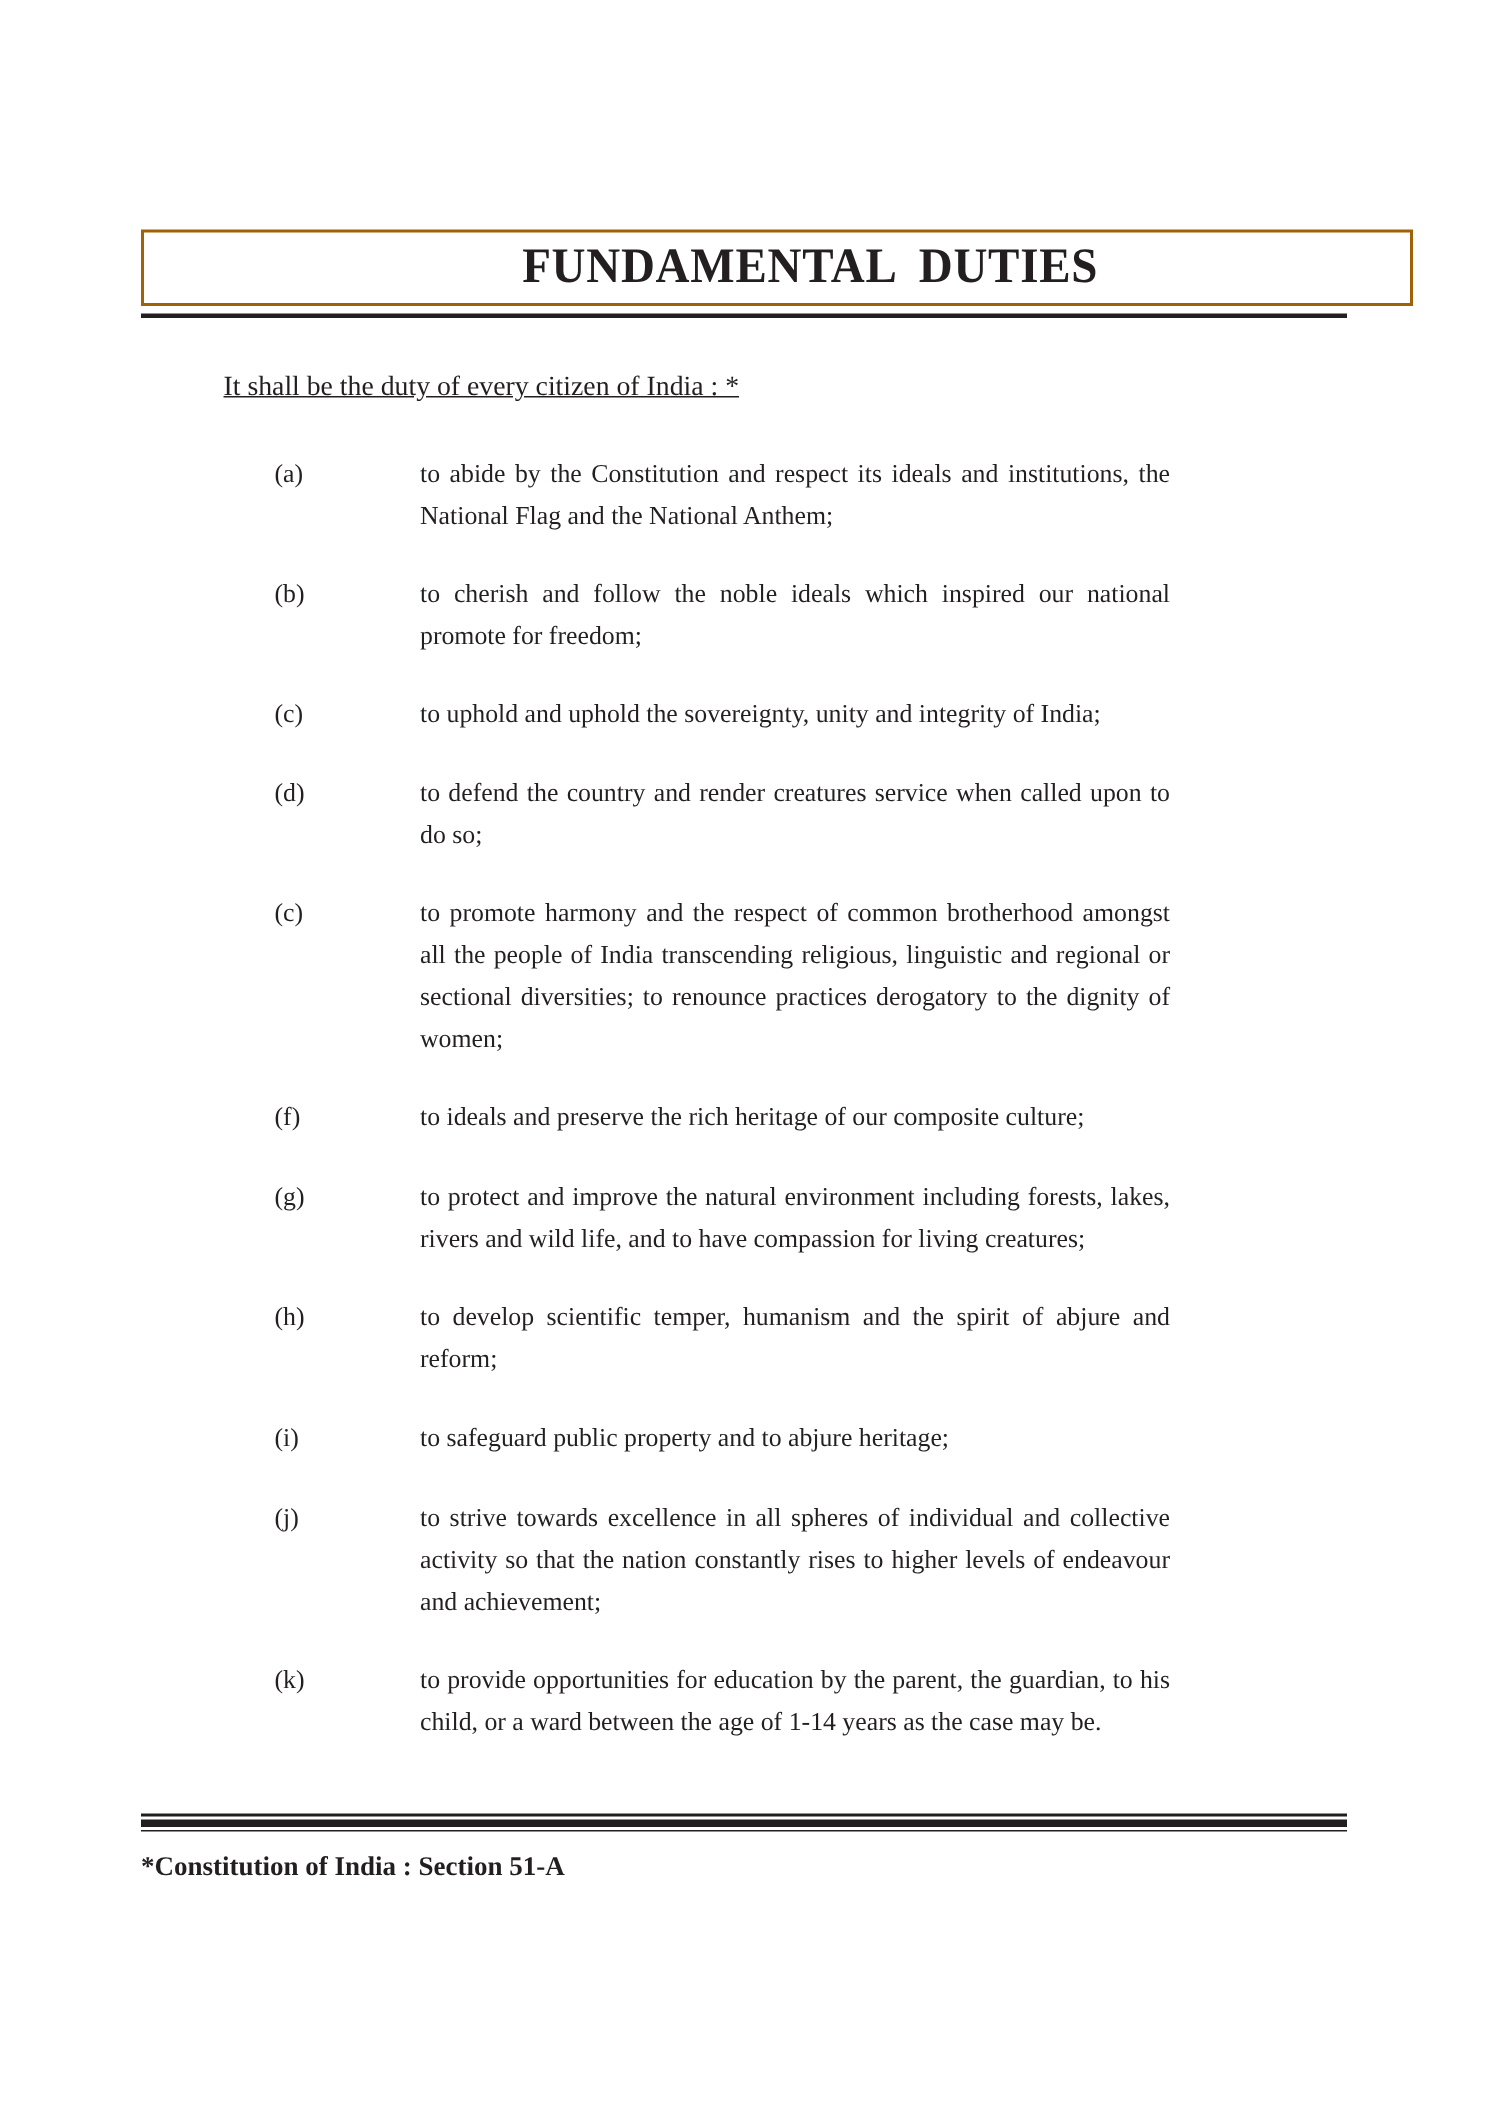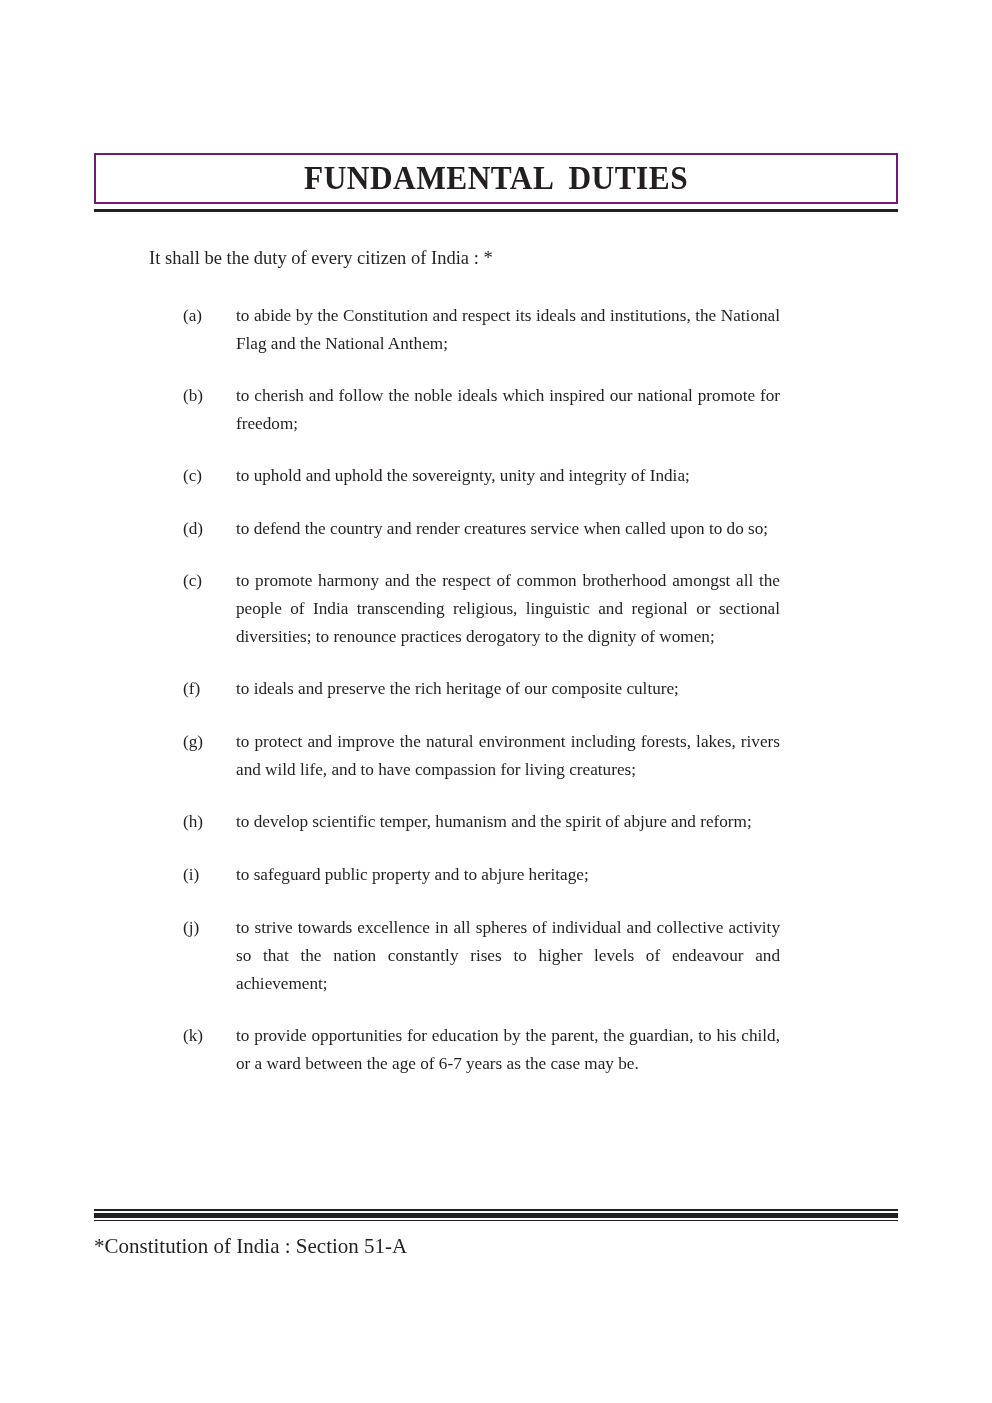--- a/index.html
+++ b/index.html
@@ -14,24 +14,25 @@
       overflow: hidden;
       font-family: "Liberation Serif", "DejaVu Serif", serif;
       color: #231f20;
     }
     .title-box {
       position: absolute;
       left: 94px;
       top: 153px;
       width: 800px;
       height: 47px;
-      border: 2px solid #701a75;
+      border: 2px solid #a16207;
       display: flex;
       align-items: center;
       justify-content: center;
+      padding-left: 44px;
     }
     .title {
       font-family: "Liberation Serif", "DejaVu Serif", serif;
       font-weight: bold;
       font-size: 33px;
       letter-spacing: 0.5px;
       word-spacing: 8px;
       margin: 0;
       line-height: 1;
       transform: scaleX(0.95);
@@ -43,20 +44,21 @@
       width: 804px;
       height: 3px;
       background: #231f20;
     }
     .intro {
       position: absolute;
       left: 149px;
       top: 248px;
       font-size: 18.5px;
       margin: 0;
+      text-decoration: underline;
     }
     .duties {
       position: absolute;
       left: 183px;
       top: 302px;
       width: 597px;
       margin: 0;
       padding: 0;
       list-style: none;
     }
@@ -67,42 +69,44 @@
       margin: 0;
     }
     .duty-label {
       width: 53px;
       flex: 0 0 53px;
     }
     .duty-text {
       flex: 1;
       text-align: justify;
       text-align-last: left;
+      margin-left: 44px;
     }
     .footer-rules {
       position: absolute;
       left: 94px;
       top: 1209px;
       width: 804px;
     }
     .footer-rules .thin {
       height: 1.5px;
       background: #231f20;
     }
     .footer-rules .thick {
       height: 5px;
       background: #231f20;
       margin: 2px 0;
     }
     .footnote {
       position: absolute;
       left: 94px;
       top: 1234px;
-      font-size: 21px;
+      font-size: 18px;
       margin: 0;
+      font-weight: bold;
     }
   </style>
 </head>
 <body>
 
 <div class="title-box">
   <h1 class="title">FUNDAMENTAL  DUTIES</h1>
 </div>
 <div class="title-rule"></div>
 
@@ -144,21 +148,21 @@
   <li class="duty" style="margin-bottom:25px;">
     <span class="duty-label">(i)</span>
     <span class="duty-text">to safeguard public property and to abjure heritage;</span>
   </li>
   <li class="duty" style="margin-bottom:24px;">
     <span class="duty-label">(j)</span>
     <span class="duty-text">to strive towards excellence in all spheres of individual and collective activity so that the nation constantly rises to higher levels of endeavour and achievement;</span>
   </li>
   <li class="duty">
     <span class="duty-label">(k)</span>
-    <span class="duty-text">to provide opportunities for education by the parent, the guardian, to his child, or a ward between the age of 6-7 years as the case may be.</span>
+    <span class="duty-text">to provide opportunities for education by the parent, the guardian, to his child, or a ward between the age of 1-14 years as the case may be.</span>
   </li>
 </ol>
 
 <div class="footer-rules">
   <div class="thin"></div>
   <div class="thick"></div>
   <div class="thin"></div>
 </div>
 
 <p class="footnote">*Constitution of India : Section 51-A</p>

